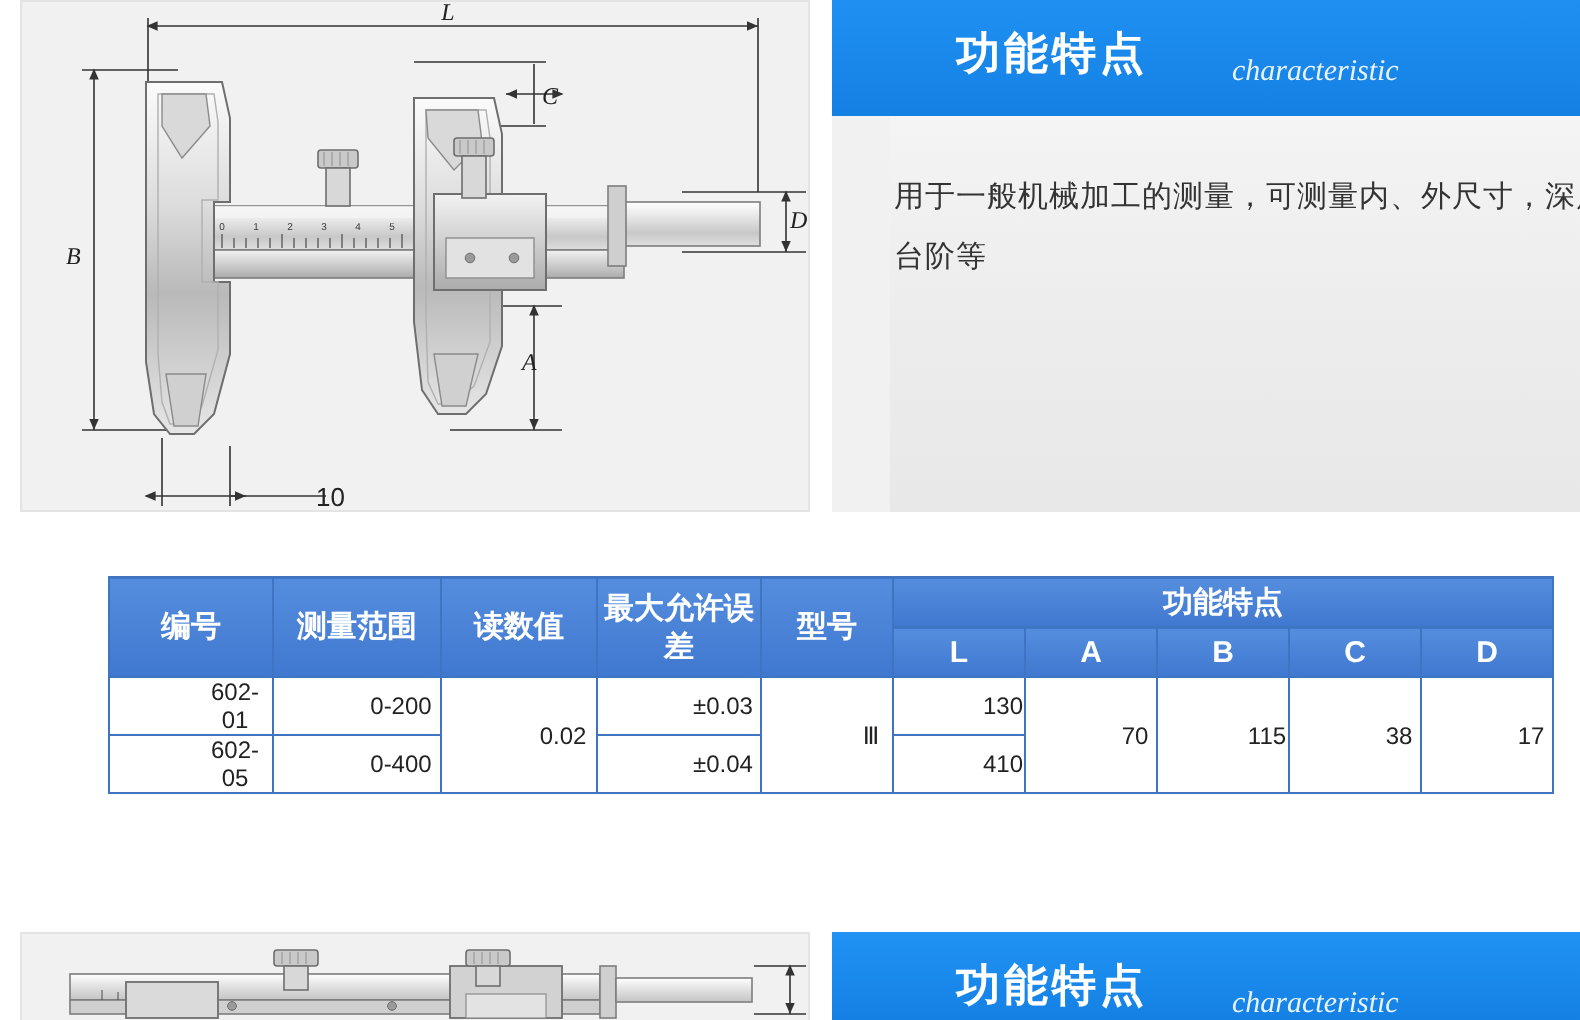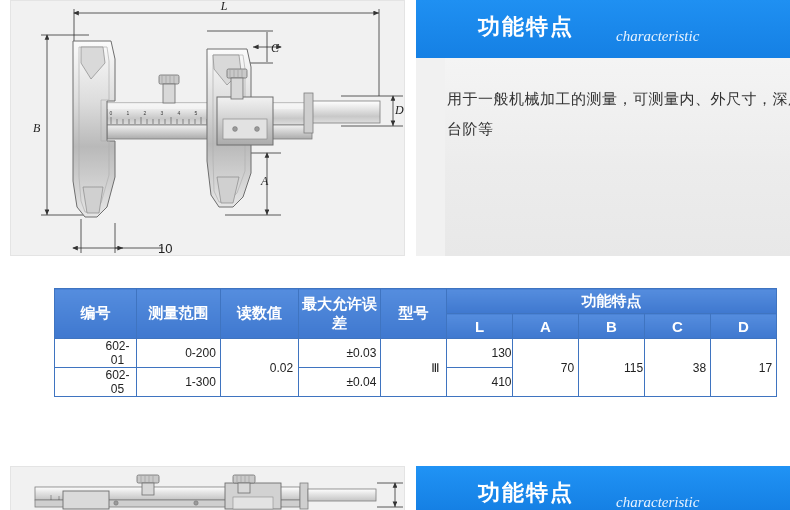--- a/index.html
+++ b/index.html
@@ -383,21 +383,21 @@
         <td>±0.03</td>
         <td rowspan="2">Ⅲ</td>
         <td>130</td>
         <td rowspan="2">70</td>
         <td rowspan="2">115</td>
         <td rowspan="2">38</td>
         <td rowspan="2">17</td>
       </tr>
       <tr>
         <td>602-05</td>
-        <td>1-300</td>
+        <td>0-400</td>
         <td>±0.04</td>
         <td>410</td>
       </tr>
     </tbody>
   </table>
 </div>
 
 <div class="bottom-row">
   <div class="bottom-diagram">
     <svg viewBox="0 0 395 44" width="395" height="44">

